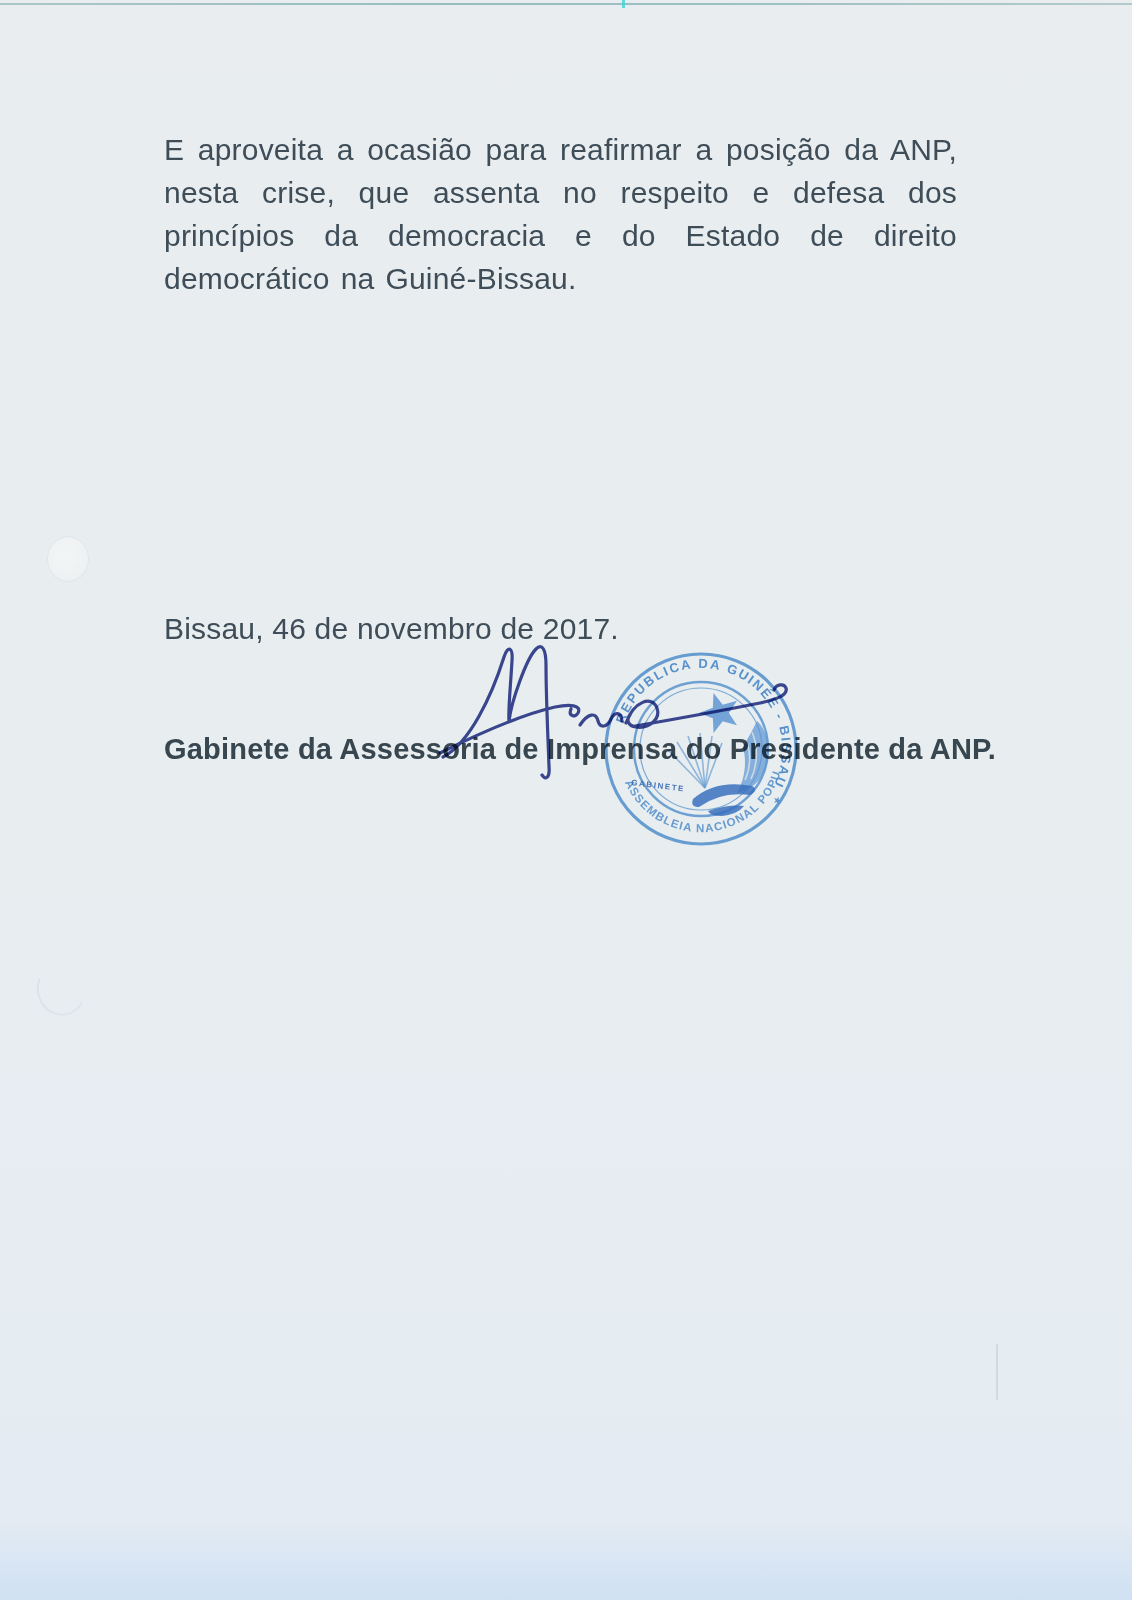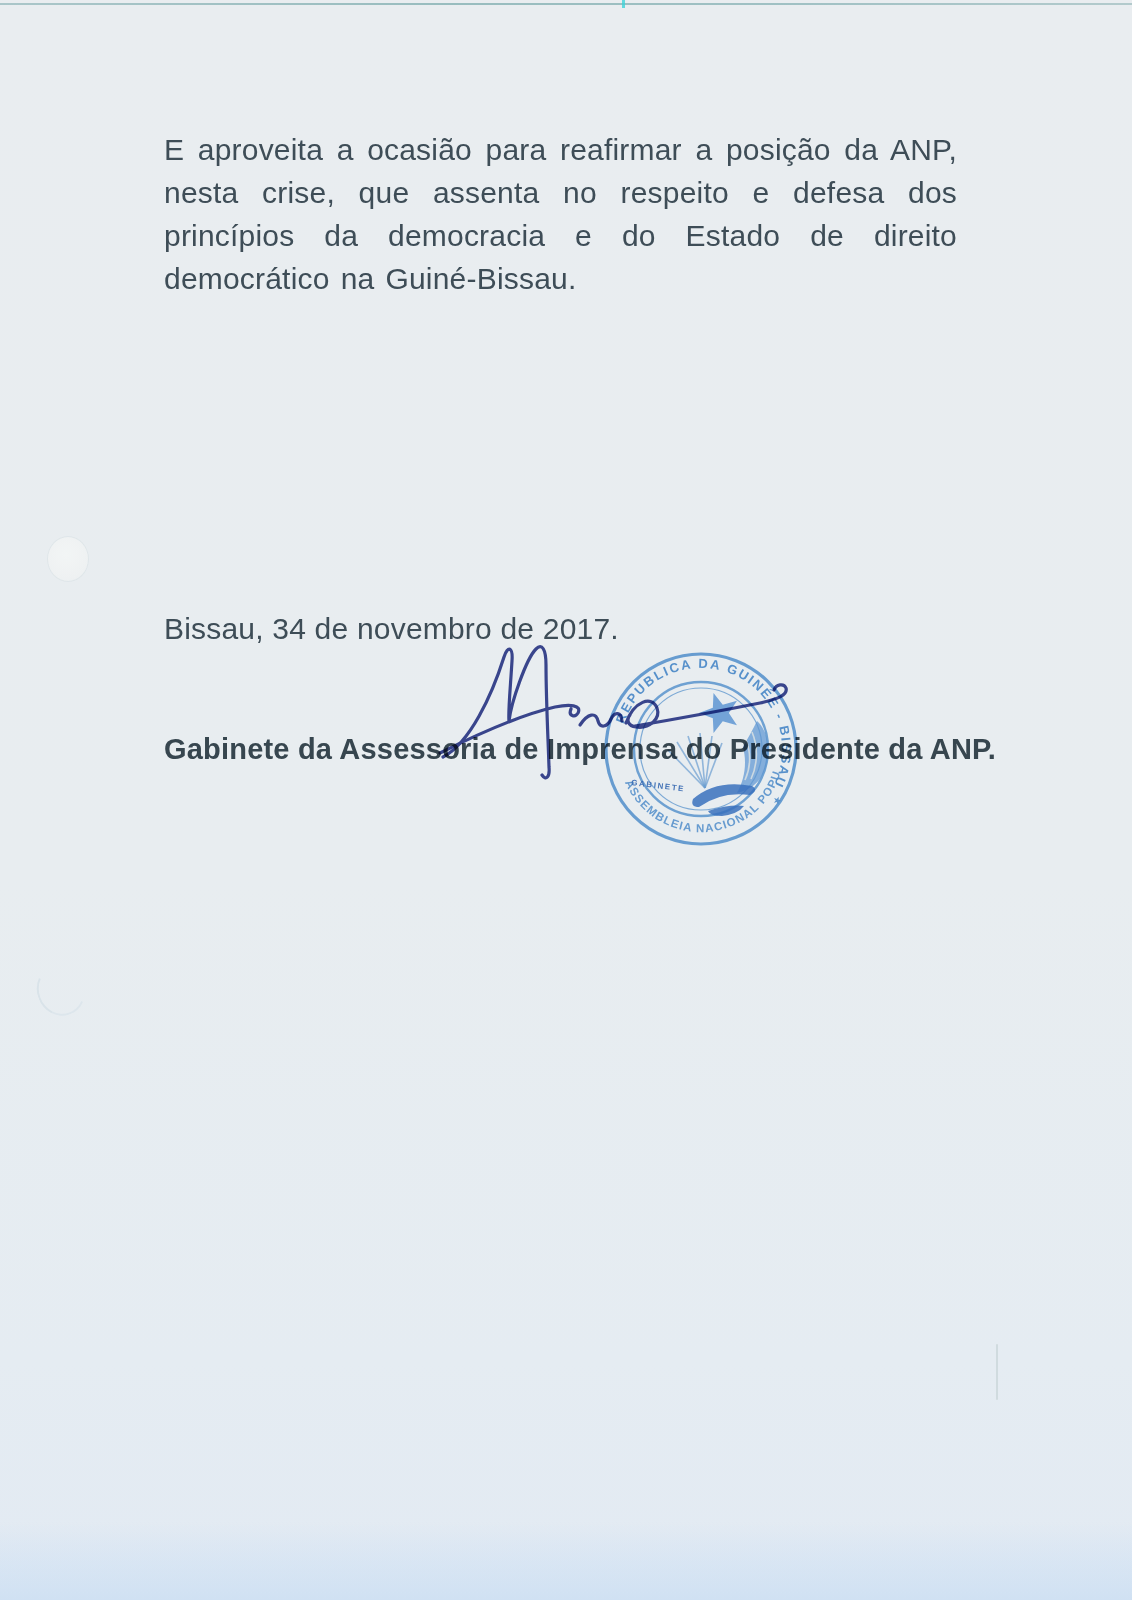--- a/index.html
+++ b/index.html
@@ -167,21 +167,21 @@
 <div class="page">
 
   <div class="scan-top-line"></div>
   <div class="scan-tick"></div>
   <div class="punch-hole-1"></div>
   <div class="punch-hole-2"></div>
   <div class="scan-vline"></div>
 
   <p class="para para-1">E aproveita a ocasião para reafirmar a posição da ANP, nesta crise, que assenta no respeito e defesa dos princípios da democracia e do Estado de direito democrático na Guiné-Bissau.</p>
 
-  <p class="date-line">Bissau, 34 de novembro de 2017.</p>
+  <p class="date-line">Bissau, 46 de novembro de 2017.</p>
 
   <p class="signature-block">Gabinete da Assessoria de Imprensa do Presidente da ANP.</p>
 
   <svg class="stamp" viewBox="0 0 245 245" aria-hidden="true">
     <defs>
       <path id="arcTop" d="M 42.8 100 A 81 81 0 1 1 175.2 181.2" fill="none"></path>
       <path id="arcBottom" d="M 42 146.6 A 83 83 0 0 0 200 146.6" fill="none"></path>
     </defs>
 
     <circle class="ring outer" cx="121" cy="121" r="95"></circle>

